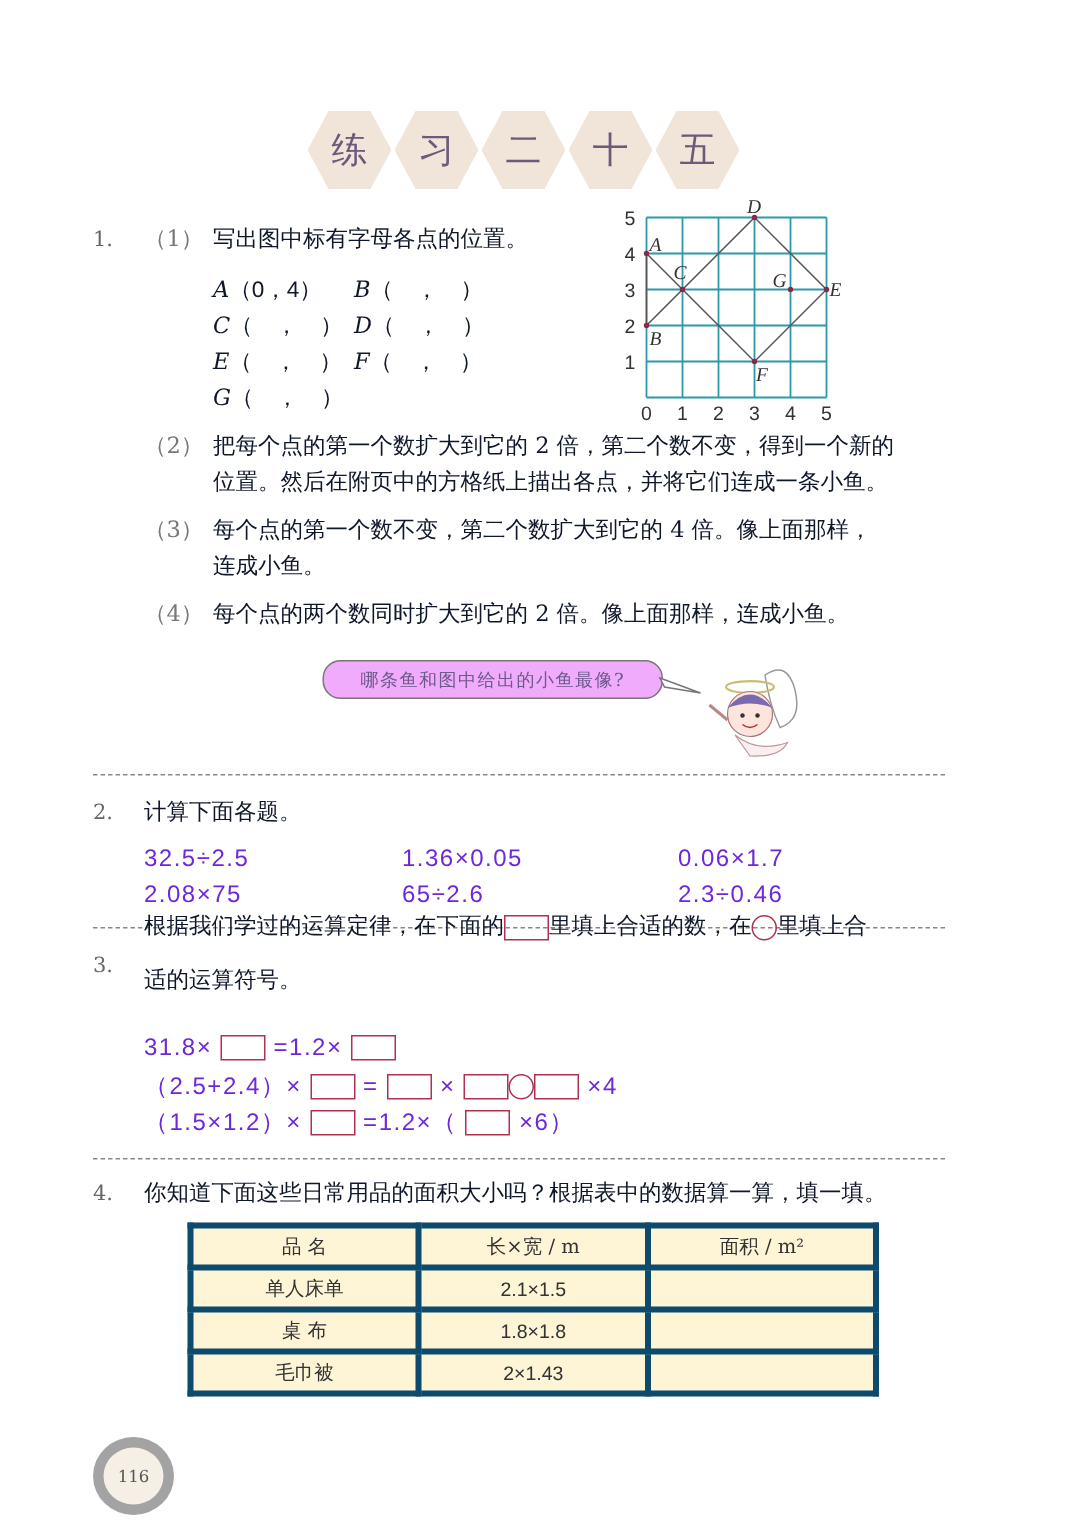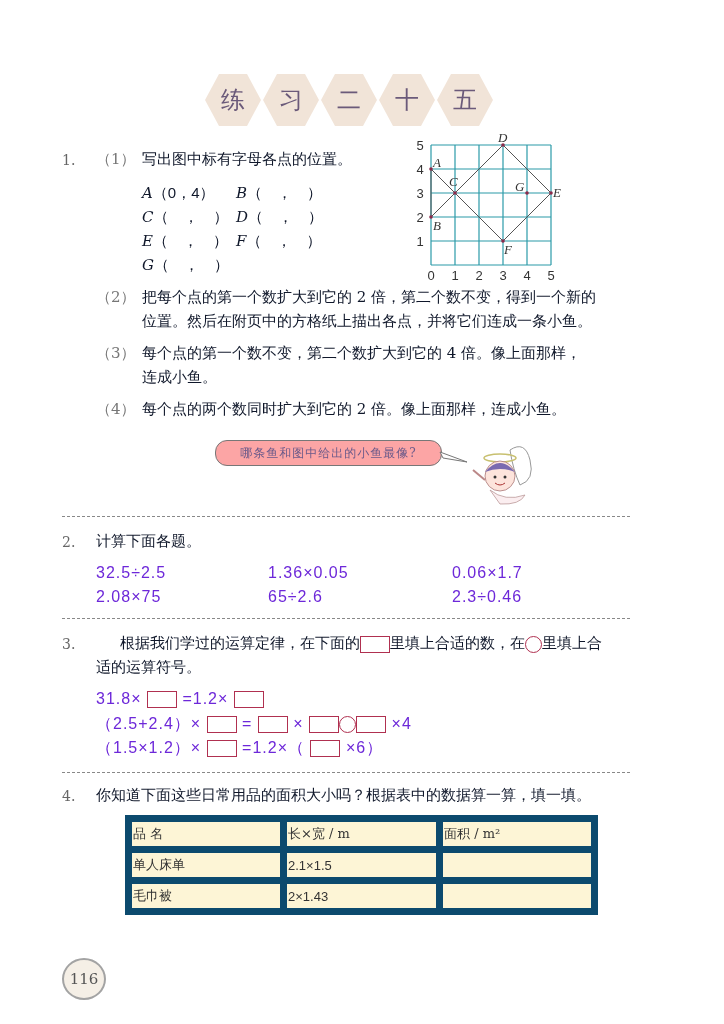--- a/index.html
+++ b/index.html
@@ -13,25 +13,25 @@
   .txt{font-size:15px;color:#0f172a;white-space:nowrap;}
   .num{font-size:14px;color:#666;}
   .paren{color:#777;}
   .ital{font-style:italic;}
   .sans{font-family:"Liberation Sans","DejaVu Sans",sans-serif;}
   .dash{position:absolute;left:62px;width:568px;border-top:1px dashed #888;height:0;}
   .rbox{display:inline-block;width:30px;height:17px;border:1px solid #b03050;vertical-align:middle;box-sizing:border-box;}
   .rcirc{display:inline-block;width:17px;height:17px;border:1px solid #b03050;border-radius:50%;vertical-align:middle;box-sizing:border-box;}
   .expr{font-family:"Liberation Sans","DejaVu Sans",sans-serif;font-size:16px;letter-spacing:1px;color:#6d28d9;white-space:nowrap;}
   .bubble{position:absolute;left:215px;top:440px;width:225px;height:24px;border:1px solid #777;border-radius:12px;
-          background:#fca5a5;font-size:12px;color:#6b5a8a;display:flex;align-items:center;justify-content:center;letter-spacing:1px;}
+          background:#f0abfc;font-size:12px;color:#6b5a8a;display:flex;align-items:center;justify-content:center;letter-spacing:1px;}
   table.t{position:absolute;left:125px;top:815px;border-collapse:collapse;background:#fdf5d6;font-size:13px;}
-  table.t td{border:7px solid #0c4a6e;height:22px;text-align:left;color:#333;}
+  table.t td{border:4px solid #0c4a6e;height:22px;text-align:center;color:#333;}
   .pagenum{position:absolute;left:62px;top:958px;width:40px;height:38px;background:#f5efe6;border-radius:50%;
-           border:2px solid #a3a3a3;display:flex;align-items:center;justify-content:center;font-size:15px;color:#555;}
+           border:7px solid #a3a3a3;display:flex;align-items:center;justify-content:center;font-size:11px;color:#555;}
 </style>
 </head>
 <body>
 
 <div class="title-row">
   <div class="hex">练</div>
   <div class="hex">习</div>
   <div class="hex">二</div>
   <div class="hex">十</div>
   <div class="hex">五</div>
@@ -159,24 +159,24 @@
 <div class="abs expr" style="left:96px;top:564px;">32.5÷2.5</div>
 <div class="abs expr" style="left:268px;top:564px;">1.36×0.05</div>
 <div class="abs expr" style="left:452px;top:564px;">0.06×1.7</div>
 <div class="abs expr" style="left:96px;top:588px;">2.08×75</div>
 <div class="abs expr" style="left:268px;top:588px;">65÷2.6</div>
 <div class="abs expr" style="left:452px;top:588px;">2.3÷0.46</div>
 
 <div class="dash" style="top:618px;"></div>
 
 <div class="abs num" style="left:62px;top:636px;">3.</div>
-<div class="abs txt" style="left:96px;top:634px;margin-left:24px;">
+<div class="abs txt" style="left:96px;top:608px;">
   <span>根据我们学过的运算定律，在下面的</span><span class="rbox"></span><span>里填上合适的数，在</span><span class="rcirc"></span><span>里填上合</span>
 </div>
-<div class="abs txt" style="left:96px;top:658px;">适的运算符号。</div>
+<div class="abs txt" style="left:96px;top:644px;">适的运算符号。</div>
 
 <div class="abs expr" style="left:96px;top:690px;">
   <span>31.8×</span>
   <span class="rbox"></span>
   <span>=1.2×</span>
   <span class="rbox"></span>
 </div>
 <div class="abs expr" style="left:96px;top:714px;">
   <span>（2.5+2.4）×</span>
   <span class="rbox"></span>
@@ -205,20 +205,25 @@
     <td style="width:146px">品 名</td>
     <td style="width:147px">长×宽 / m</td>
     <td style="width:146px">面积 / m²</td>
   </tr>
   <tr>
     <td>单人床单</td>
     <td class="sans">2.1×1.5</td>
     <td></td>
   </tr>
   <tr>
+    <td>桌 布</td>
+    <td class="sans">1.8×1.8</td>
+    <td></td>
+  </tr>
+  <tr>
     <td>毛巾被</td>
     <td class="sans">2×1.43</td>
     <td></td>
   </tr>
 </tbody>
   </table>
 
 <div class="pagenum">116</div>
 
 </body></html>

